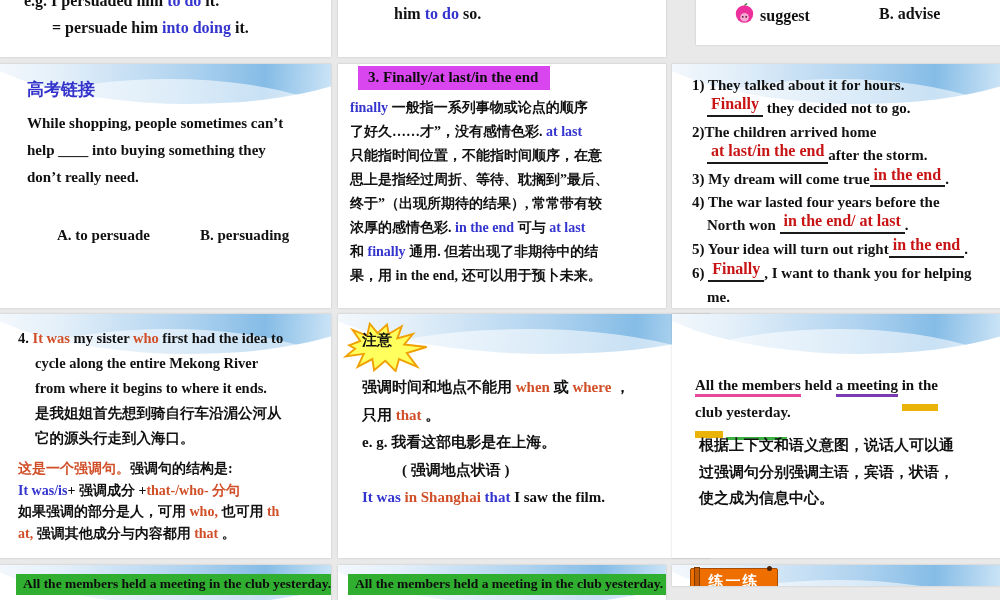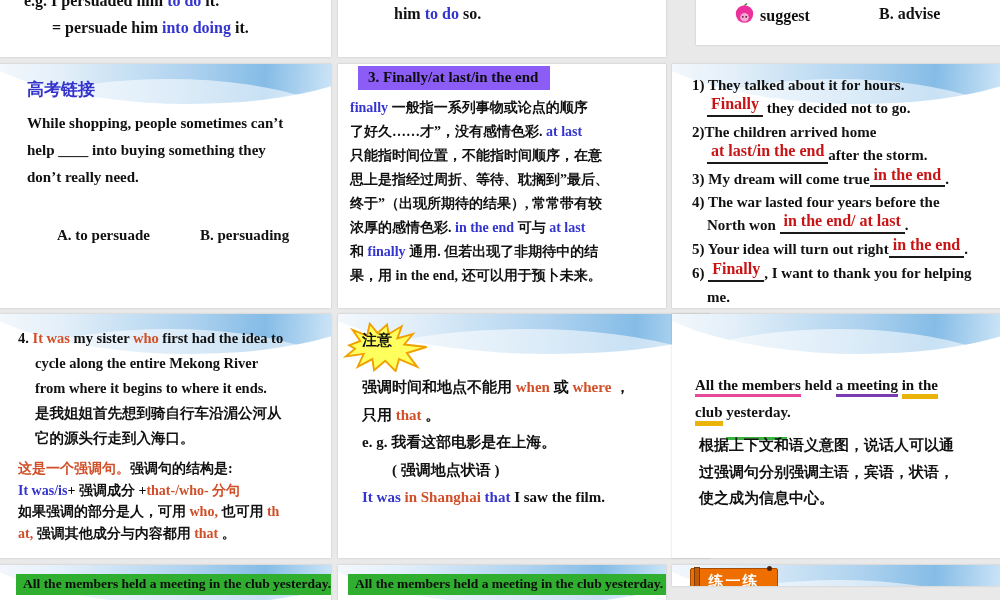--- a/index.html
+++ b/index.html
@@ -28,54 +28,54 @@
     background:rgba(255,255,255,.55);border-radius:50% 50% 0 0 / 95% 100% 0 0;}
   
   .ln{white-space:pre-wrap;font-weight:bold;}
   .c-blue{color:#3434cf;}
   .c-or{color:#d14f28;}
   .c-b{color:#111;}
   .c-ans{display:inline-block;color:#c81414;border-bottom:2px solid #1a1a1a;
          padding:0 4px 2px;transform:translateY(-4px);line-height:1.05;font-size:16px;}
   .c-up{border-bottom:3px solid #e8489c;padding-bottom:1px;}
   .c-upu{border-bottom:3px solid #7a3cb4;padding-bottom:1px;}
-  .c-uo{border-bottom:5px solid #eab308;padding-bottom:1px;}
+  .c-uo{border-bottom:7px solid #eab308;padding-bottom:11px;}
   .c-ug{border-bottom:3px solid #3cb043;padding-bottom:17px;}
   
   .s1 .body{margin:-13px 0 0 24px;font-size:16px;line-height:27px;}
   .s1 .ln+.ln{margin-left:28px;}
   .s2 .body{margin:2px 0 0 56px;font-size:16px;line-height:24px;}
   .s3 .optrow{position:absolute;top:3px;left:38px;font-size:16px;font-weight:bold;display:flex;align-items:center;}
   .s3 .optb{position:absolute;top:5px;left:183px;font-size:16px;font-weight:bold;}
   .s3 .clipped1{position:absolute;top:47px;left:41px;font-size:21px;font-weight:bold;}
   .s3 .clipped2{position:absolute;top:47px;left:191px;font-size:15px;font-weight:bold;}
   
   .s4 .title{position:absolute;top:14px;left:27px;font-size:17px;font-weight:bold;color:#3333cc;
              font-family:"Liberation Sans","DejaVu Sans",sans-serif;}
   .s4 .body{position:absolute;top:46px;left:27px;right:6px;font-size:15px;line-height:27px;}
   .s4 .opts{margin-top:4px;}
   .s4 .col{display:inline-block;width:143px;}
   .s4 .bfly{display:inline-block;vertical-align:-3px;margin-right:1px;}
   
-  .s5 .hdr{position:absolute;top:2px;left:20px;background:#8b5cf6;color:#0c0c0c;
+  .s5 .hdr{position:absolute;top:2px;left:20px;background:#d946ef;color:#0c0c0c;
            font-size:15px;font-weight:bold;padding:3px 12px 4px 10px;}
   .s5 .body{position:absolute;top:32px;left:12px;right:8px;font-size:14px;line-height:24px;}
   
   .s6 .body{position:absolute;top:10px;left:20px;right:4px;font-size:15px;line-height:23px;}
   
   .s7 .body{position:absolute;top:12px;left:18px;right:4px;font-size:14.5px;line-height:25px;}
   .s7 .ind{margin-left:17px;}
   .s7 .small{font-size:14px;line-height:21.5px;}
   .s7 .gap{margin-top:7px;}
   
   .s8 .star{position:absolute;left:5px;top:8px;width:88px;height:50px;}
   .s8 .starlabel{position:absolute;left:24px;top:17px;font-size:15px;font-weight:bold;color:#111;
                  font-family:"Liberation Sans","DejaVu Sans",sans-serif;}
   .s8 .body{position:absolute;top:60px;left:24px;right:6px;font-size:15px;line-height:27.5px;}
-  .s8 .ind{margin-left:30px;}
+  .s8 .ind{margin-left:40px;}
   
   .s9 .body{position:absolute;top:58px;left:23px;right:6px;font-size:15px;line-height:26.5px;}
   .s9 .zh{margin-top:7px;margin-left:4px;}
   
   .greenbar{position:absolute;top:9px;background:#2fae2f;color:#0d0d0d;font-weight:bold;
             font-size:13.5px;padding:2px 7px 3px;white-space:nowrap;}
   .s10 .greenbar{left:16px;}
   .s11 .greenbar{left:10px;}
   .banner{position:absolute;left:18px;top:3px;width:86px;height:26px;background:#ee6f00;
           border:1px solid #a84d00;border-radius:2px;}

